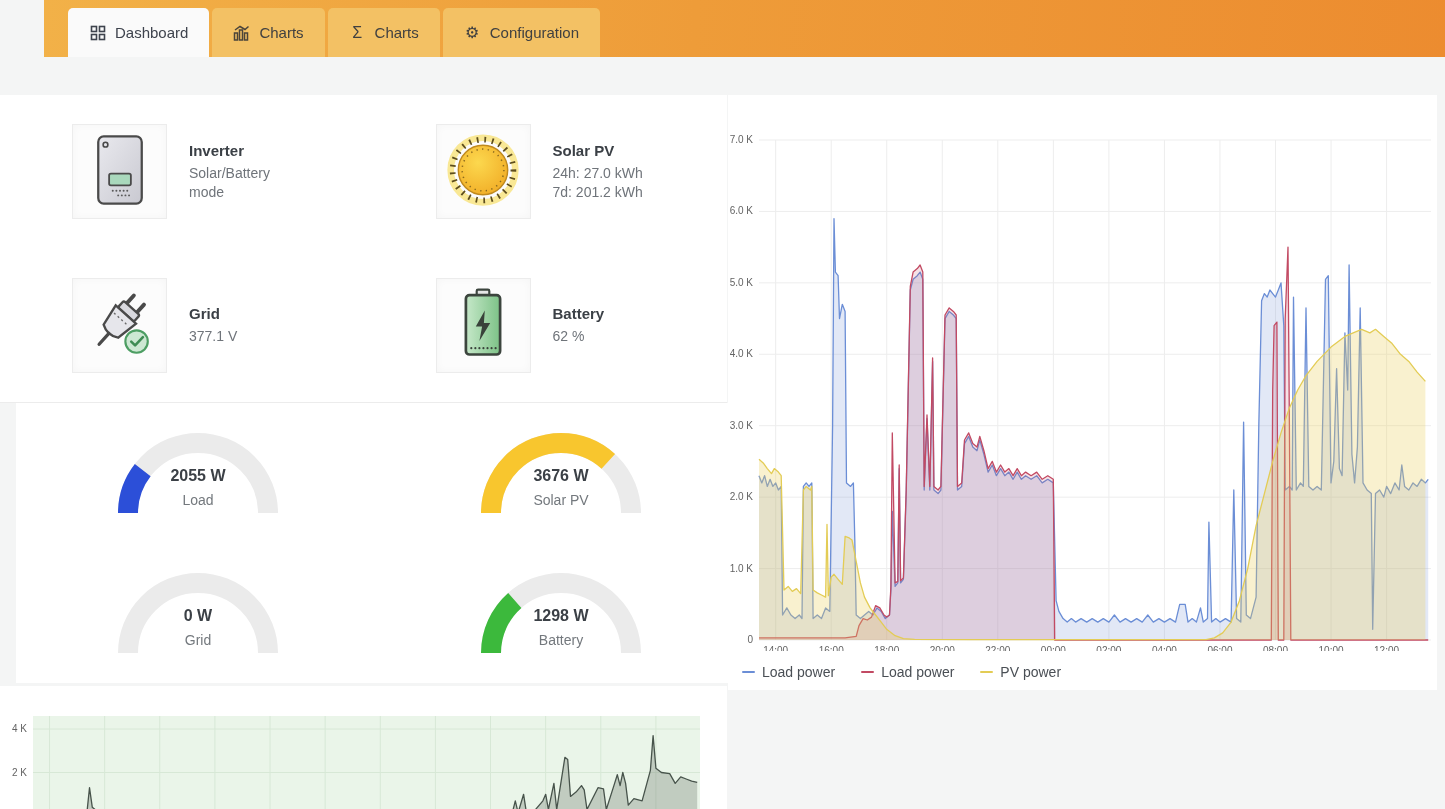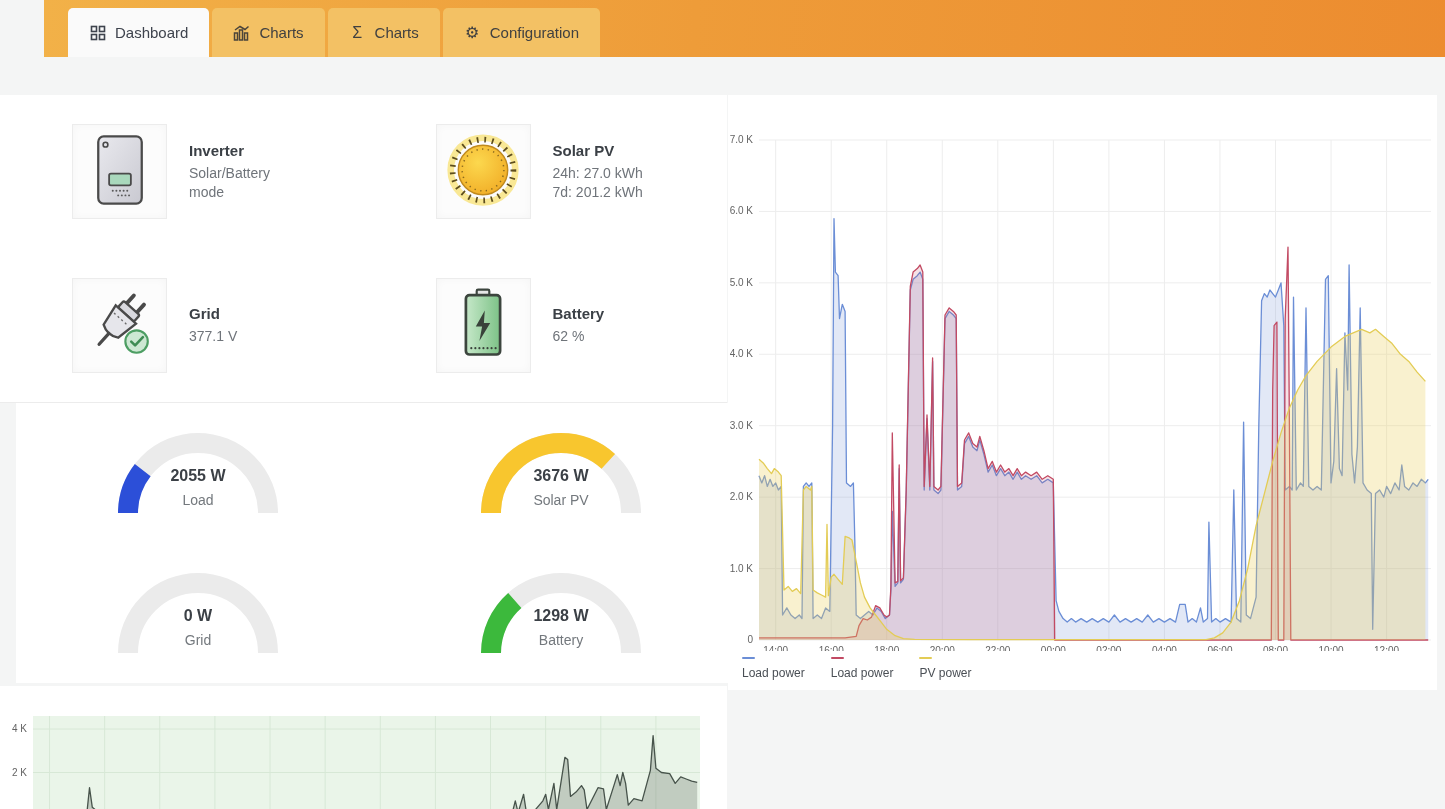--- a/index.html
+++ b/index.html
@@ -35,21 +35,21 @@
   .gauge-label { font-size:14px; fill:#73787d; }
 
   
   .overview-card { position:absolute; left:728px; top:95px; width:709px; height:595px; background:#fff; }
   .battery-card  { position:absolute; left:0; top:686px; width:727px; height:170px; background:#fff; }
   .chart-title { text-align:center; font-size:11px; font-weight:600; color:#3a3f45; padding-top:11px; }
   .overview-chart { position:absolute; left:0; top:24px; width:709px; height:532px; }
   .battery-chart  { position:absolute; left:0; top:28px; width:727px; height:126px; }
   [data-chart] svg text { font-family:"Liberation Sans", sans-serif; font-size:10px; fill:#636363; }
   .legend { position:absolute; left:14px; bottom:10px; display:flex; gap:26px; align-items:center; }
-  .legend-item { display:flex; gap:7px; font-size:12px; color:#4a4f55;flex-direction:column; }
+  .legend-item { display:flex; align-items:center; gap:7px; font-size:14px; color:#4a4f55; }
   .legend-swatch { width:13px; height:2px; border-radius:1px; display:inline-block; }
 </style>
 </head>
 <body>
 
 <div class="app">
 
   <div class="header">
     <div class="tab active">
       <span class="ticon">

